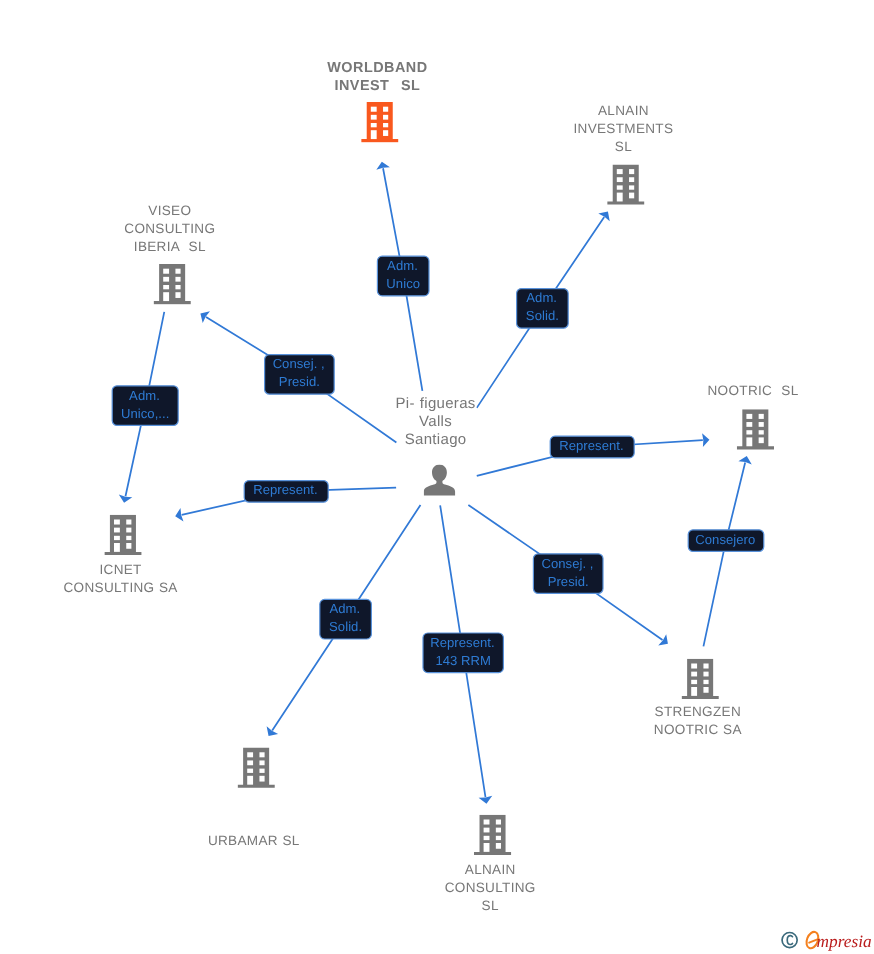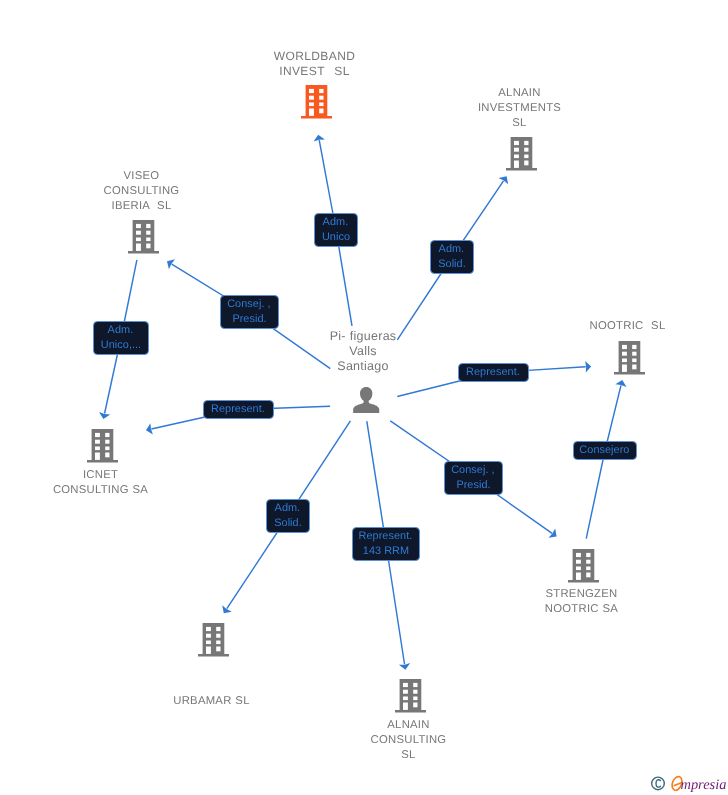--- a/index.html
+++ b/index.html
@@ -13,32 +13,32 @@
   }
   #stage{position:absolute;left:0;top:0;width:728px;height:795px;}
   #edges{position:absolute;left:0;top:0;width:728px;height:795px;}
   .node{position:absolute;}
   .node-icon{position:absolute;}
   .node-text{
     position:absolute;text-align:center;color:#777777;
     font-size:11.3px;line-height:15px;letter-spacing:0.26px;word-spacing:0.4px;
     white-space:pre;
   }
-  .node-text.focus{font-weight:normal;letter-spacing:0.4px;font-size:12px;word-spacing:1.1px;}
+  .node-text.focus{font-weight:bold;letter-spacing:0.4px;font-size:12px;word-spacing:1.1px;}
   .node-text .ln{background:#ffffff;padding:0 1px;}
   .edge-label{
     position:absolute;box-sizing:border-box;
     border:1.4px solid #5992db;border-radius:4.5px;background:#0f172a;
     color:#2e7bd3;font-size:10.9px;line-height:14.6px;
     text-align:center;white-space:pre;
     display:flex;align-items:center;justify-content:center;
     letter-spacing:0.05px;text-indent:-1.2px;
   }
   .watermark{position:absolute;white-space:nowrap;}
-  .wm-rest{font-family:"Liberation Serif",serif;font-style:italic;color:#701a75;font-size:14.4px;
+  .wm-rest{font-family:"Liberation Serif",serif;font-style:italic;color:#b91c1c;font-size:14.4px;
            position:absolute;left:30.5px;top:3.4px;white-space:nowrap;}
 </style>
 </head>
 <body>
 
 <div id="stage">
   <svg id="edges" viewBox="0 0 728 795">
       <g>
         <path d="M352 325.8 L336 230 L319.2126816953456 140.21614030319674" stroke="#3179d6" stroke-width="1.45" fill="none"></path>
         <path d="M318.2 134.8 L324.9180327724838 139.44440907628018 L319.13806304410963 139.81705628085592 L313.6139286914017 141.55799156202875 Z" fill="#3179d6"></path>

